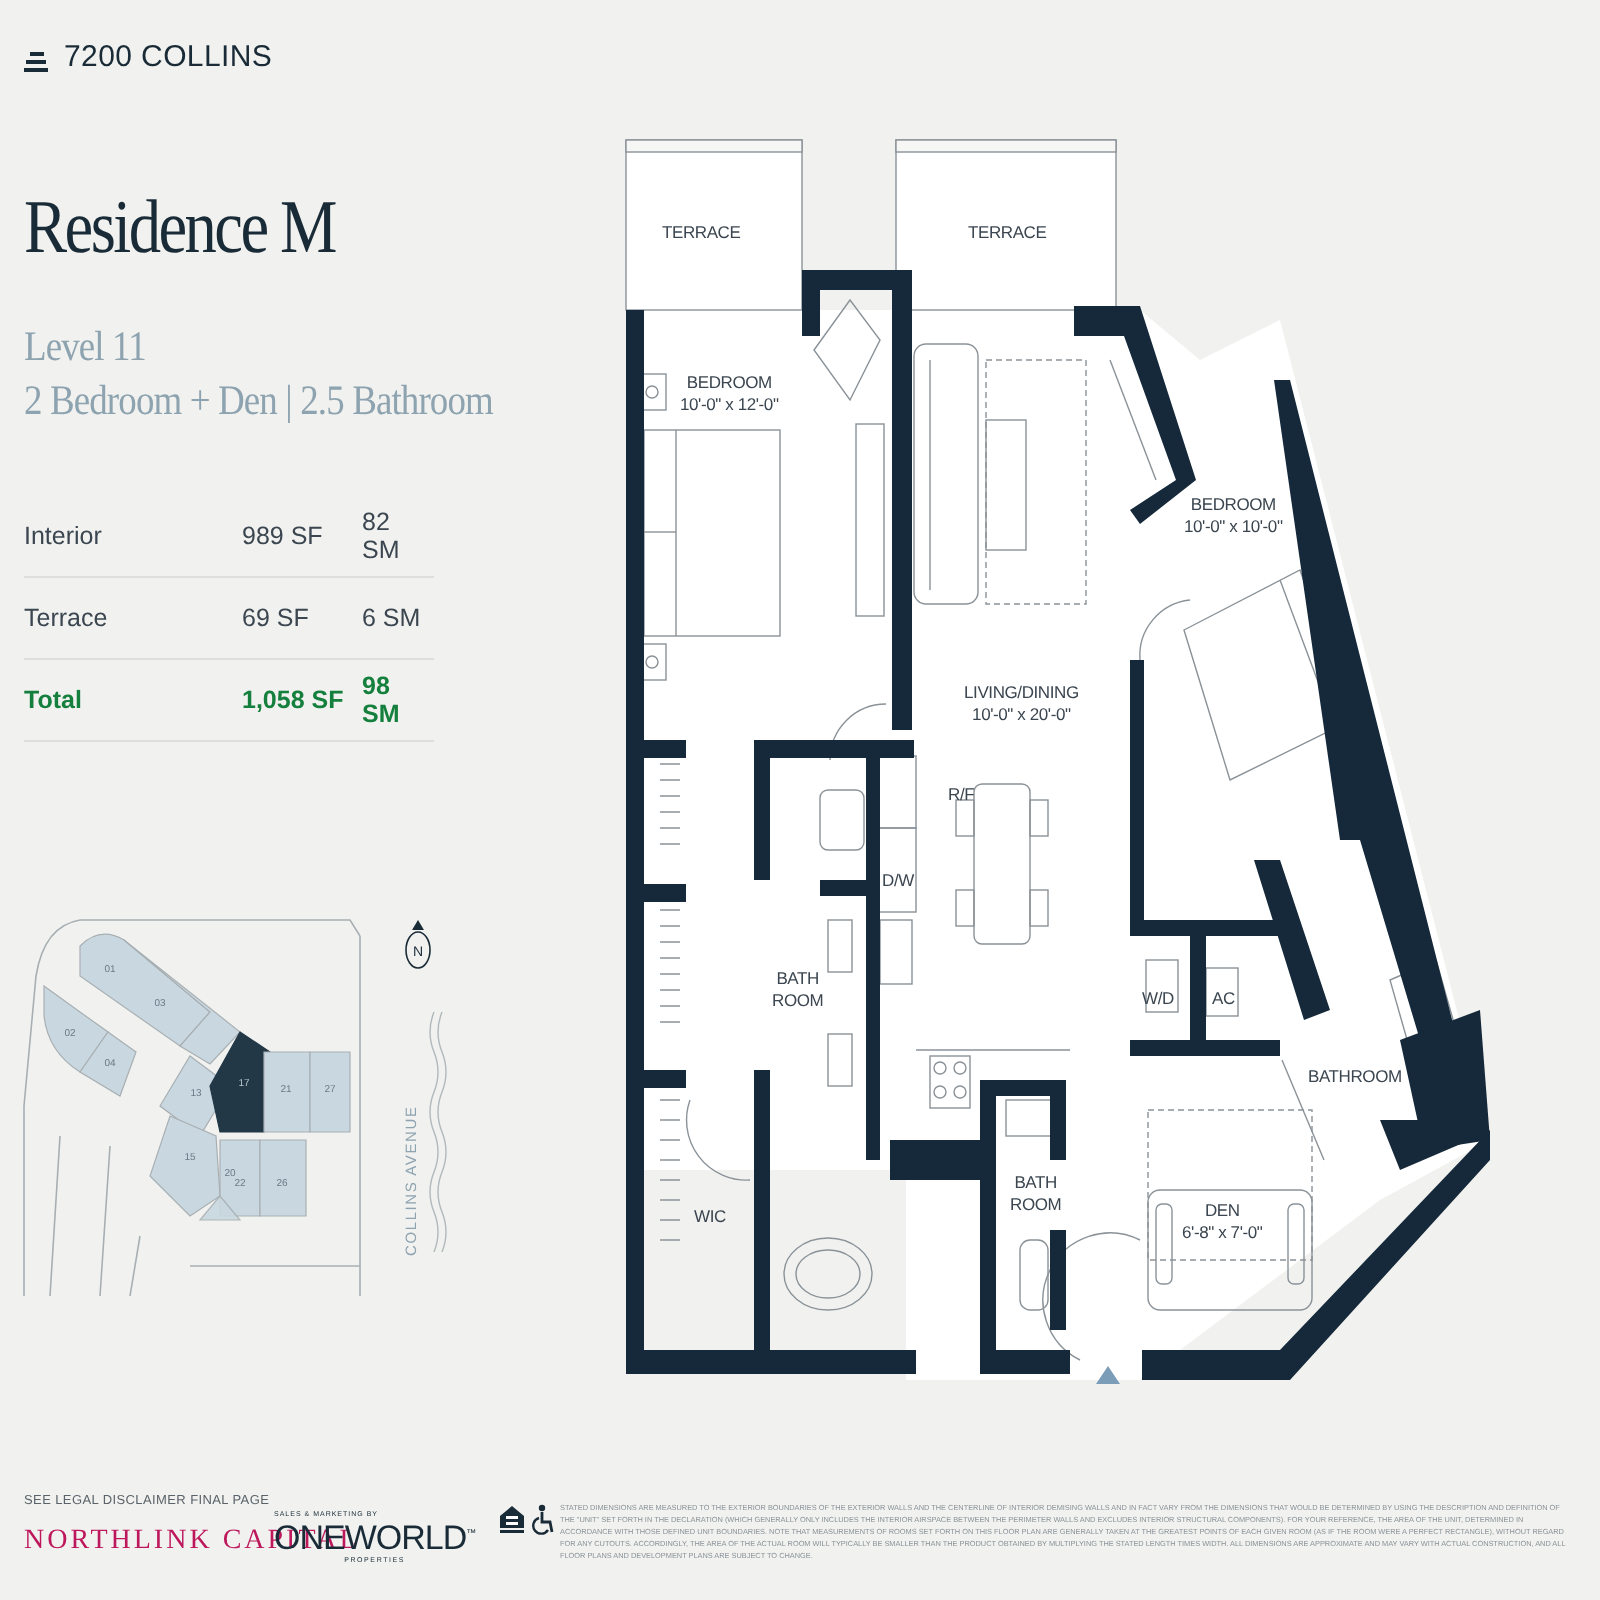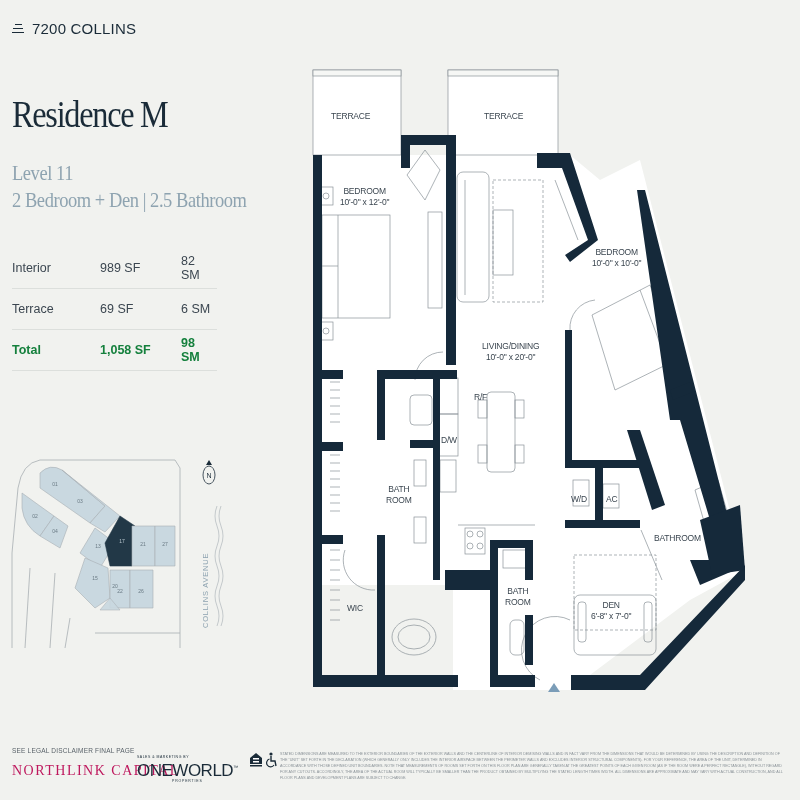--- a/index.html
+++ b/index.html
@@ -1,23 +1,23 @@
 <!DOCTYPE html>
 <html><head>
 <meta charset="utf-8">
 <style>
   html,body{margin:0;padding:0;}
   body{width:800px;height:800px;background:#f1f2ef;position:relative;overflow:hidden;font-family:"Liberation Sans",sans-serif;color:#1a2b38;}
-  .brand{position:absolute;left:12px;top:20px;display:flex;align-items:center;gap:8px;font-size:15px;letter-spacing:0.2px;color:#1a2b38;}
+  .brand{position:absolute;left:12px;top:20px;display:flex;align-items:flex-end;gap:8px;font-size:15px;letter-spacing:0.2px;color:#1a2b38;}
   .brand-icon{width:12px;height:12px;position:relative;}
   .brand-icon i{position:absolute;left:0;height:1.6px;background:#1a2b38;}
   .title{position:absolute;left:12px;top:92px;font-family:"Liberation Serif",serif;font-size:38px;letter-spacing:-1.5px;color:#1a2b38;transform:scaleX(0.85);transform-origin:left;}
   .subtitle{position:absolute;left:12px;top:160px;font-family:"Liberation Serif",serif;font-size:21px;line-height:27px;color:#8ea3b0;letter-spacing:-0.5px;transform:scaleX(0.88);transform-origin:left;white-space:nowrap;}
   .area-table{position:absolute;left:12px;top:248px;width:205px;font-size:12.5px;color:#3b4650;}
-  .area-row{display:flex;height:40px;align-items:center;border-bottom:1px solid #dcdfdc;gap:21px;}
+  .area-row{display:flex;height:40px;align-items:center;border-bottom:1px solid #dcdfdc;}
   .area-row .lbl{flex:1;}
   .area-row .sf{width:60px;}
   .area-row .sm{width:36px;}
   .area-row.total{font-weight:bold;color:#15803d;}
   .keyplan{position:absolute;left:10px;top:448px;width:230px;height:200px;}
   .footer-disclaimer-title{position:absolute;left:12px;top:747px;font-size:6.5px;color:#5a636a;letter-spacing:0.2px;}
   .logo-northlink{position:absolute;left:12px;top:763px;font-family:"Liberation Serif",serif;font-size:14px;letter-spacing:1.5px;color:#be185d;}
   .logo-oneworld{position:absolute;left:137px;top:755px;color:#1a2b38;}
   .logo-oneworld .small{font-size:3.5px;letter-spacing:0.5px;}
   .logo-oneworld .big{font-size:17px;letter-spacing:-0.5px;line-height:17px;}

